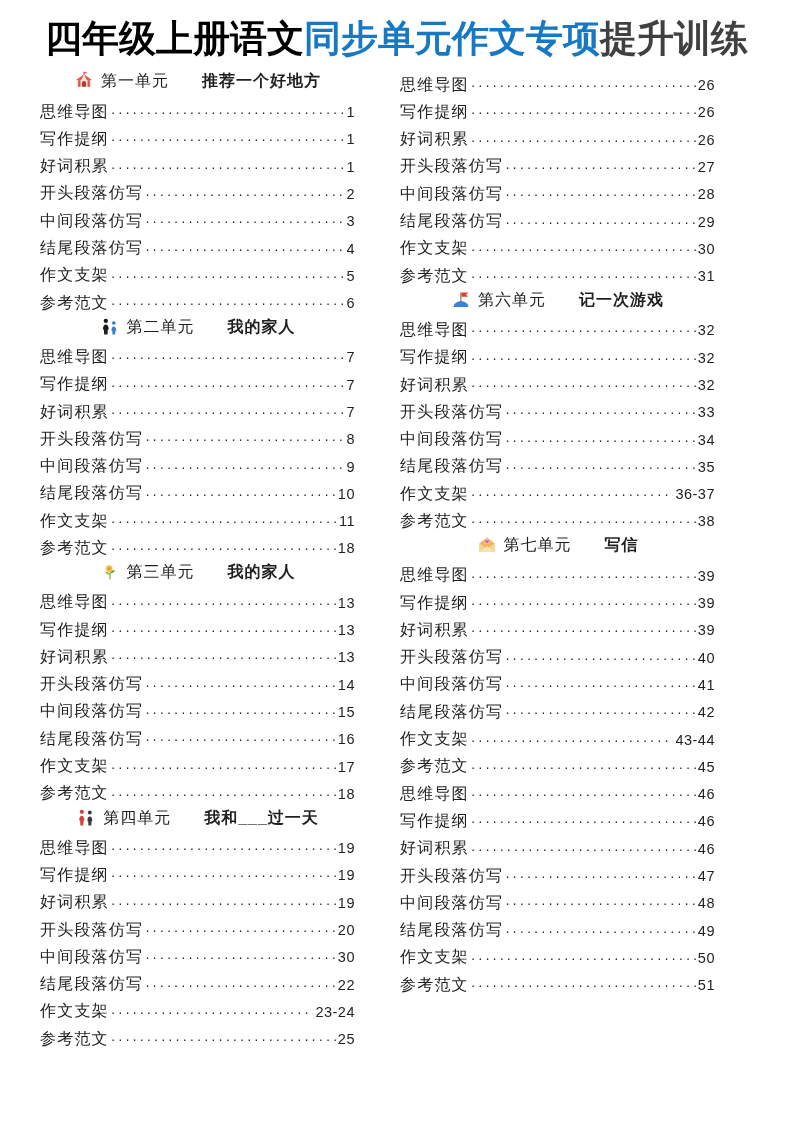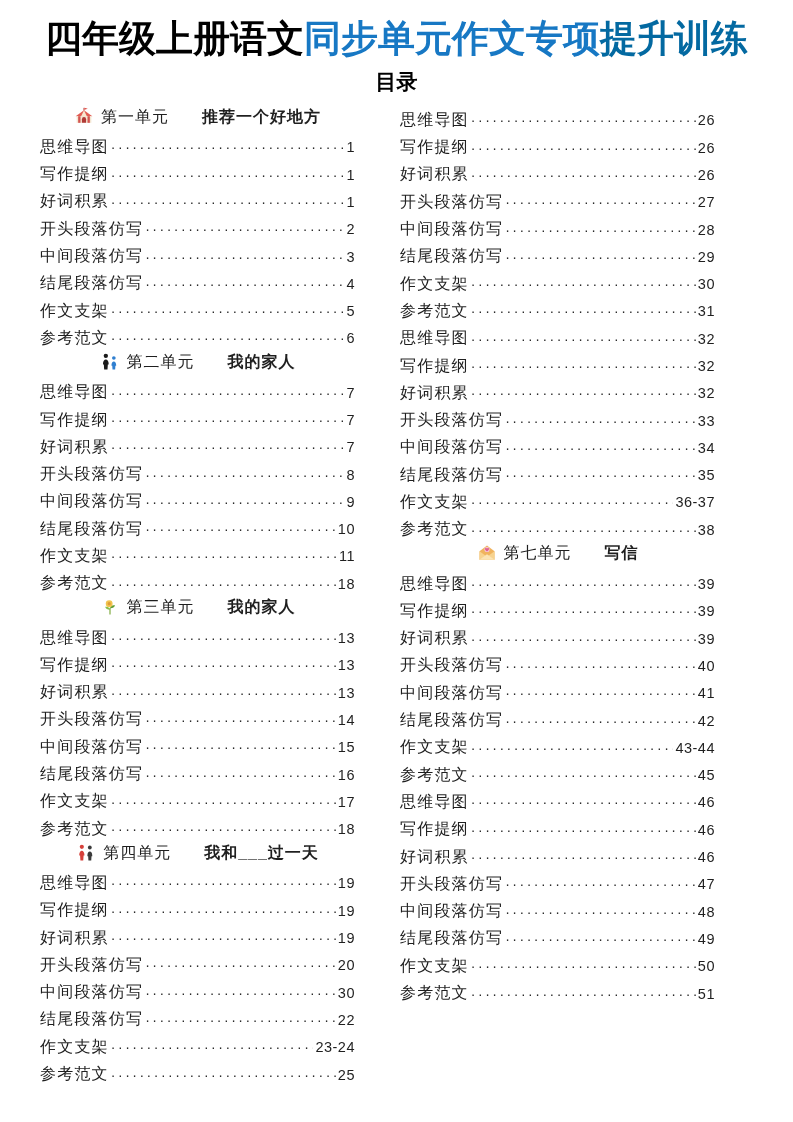--- a/index.html
+++ b/index.html
@@ -33,22 +33,21 @@
   .row .dots{
     flex:1;overflow:hidden;white-space:nowrap;
     font-size:14px;letter-spacing:2.5px;margin:0 2px;color:#2a2a2a;
   }
   .row .pg{white-space:nowrap;font-size:14.5px;letter-spacing:0.5px;}
 </style>
 </head>
 <body>
 
 <div class="page">
-  <h1 class="doc-title"><span style="color: rgb(0, 0, 0);">四年级上册语文</span><span style="color: rgb(23, 120, 196);">同步单元作文专项</span><span style="color: #0369a1;">提升训练</span></h1>
-  <h2 class="toc-heading">目录</h2>
+  <h1 class="doc-title"><span style="color: rgb(0, 0, 0);">四年级上册语文</span><span style="color: rgb(23, 120, 196);">同步单元作文专项</span><span style="color: #404040;">提升训练</span></h1>
   <div class="columns">
     <div class="col">
         <div class="unit">
           <div class="unit-header">
             <span class="icon">
               <svg width="20" height="20" viewBox="0 0 24 24">
                 <rect x="11.4" y="1" width="1.1" height="3.4" fill="#b03a37"></rect>
                 <path d="M12.5 1l4 1-4 1.2z" fill="#e04a42"></path>
                 <path d="M2 11L12 4l10 7z" fill="#e25b52"></path>
                 <path d="M12 4l-3.4 7h6.8z" fill="#f8e7cf"></path>
@@ -303,20 +302,31 @@
             <span class="dots">······································································</span>
             <span class="pg">30</span>
           </div>
           <div class="row">
             <span class="label">参考范文</span>
             <span class="dots">······································································</span>
             <span class="pg">31</span>
           </div>
         </div>
         <div class="unit">
+          <div class="unit-header">
+            <span class="icon">
+              <svg width="20" height="20" viewBox="0 0 24 24">
+                <path d="M3 20.5c0-4 4-7 9-7s9 3 9 7z" fill="#3b82e0"></path>
+                <rect x="11.3" y="3" width="1.2" height="11" fill="#8a5a2b"></rect>
+                <path d="M12.5 3h8.2l-2.6 2.6 2.6 2.6h-8.2z" fill="#e33b30"></path>
+              </svg>
+            </span>
+            <span class="unit-label">第六单元</span>
+            <span class="unit-title">记一次游戏</span>
+          </div>
           <div class="row">
             <span class="label">思维导图</span>
             <span class="dots">······································································</span>
             <span class="pg">32</span>
           </div>
           <div class="row">
             <span class="label">写作提纲</span>
             <span class="dots">······································································</span>
             <span class="pg">32</span>
           </div>

